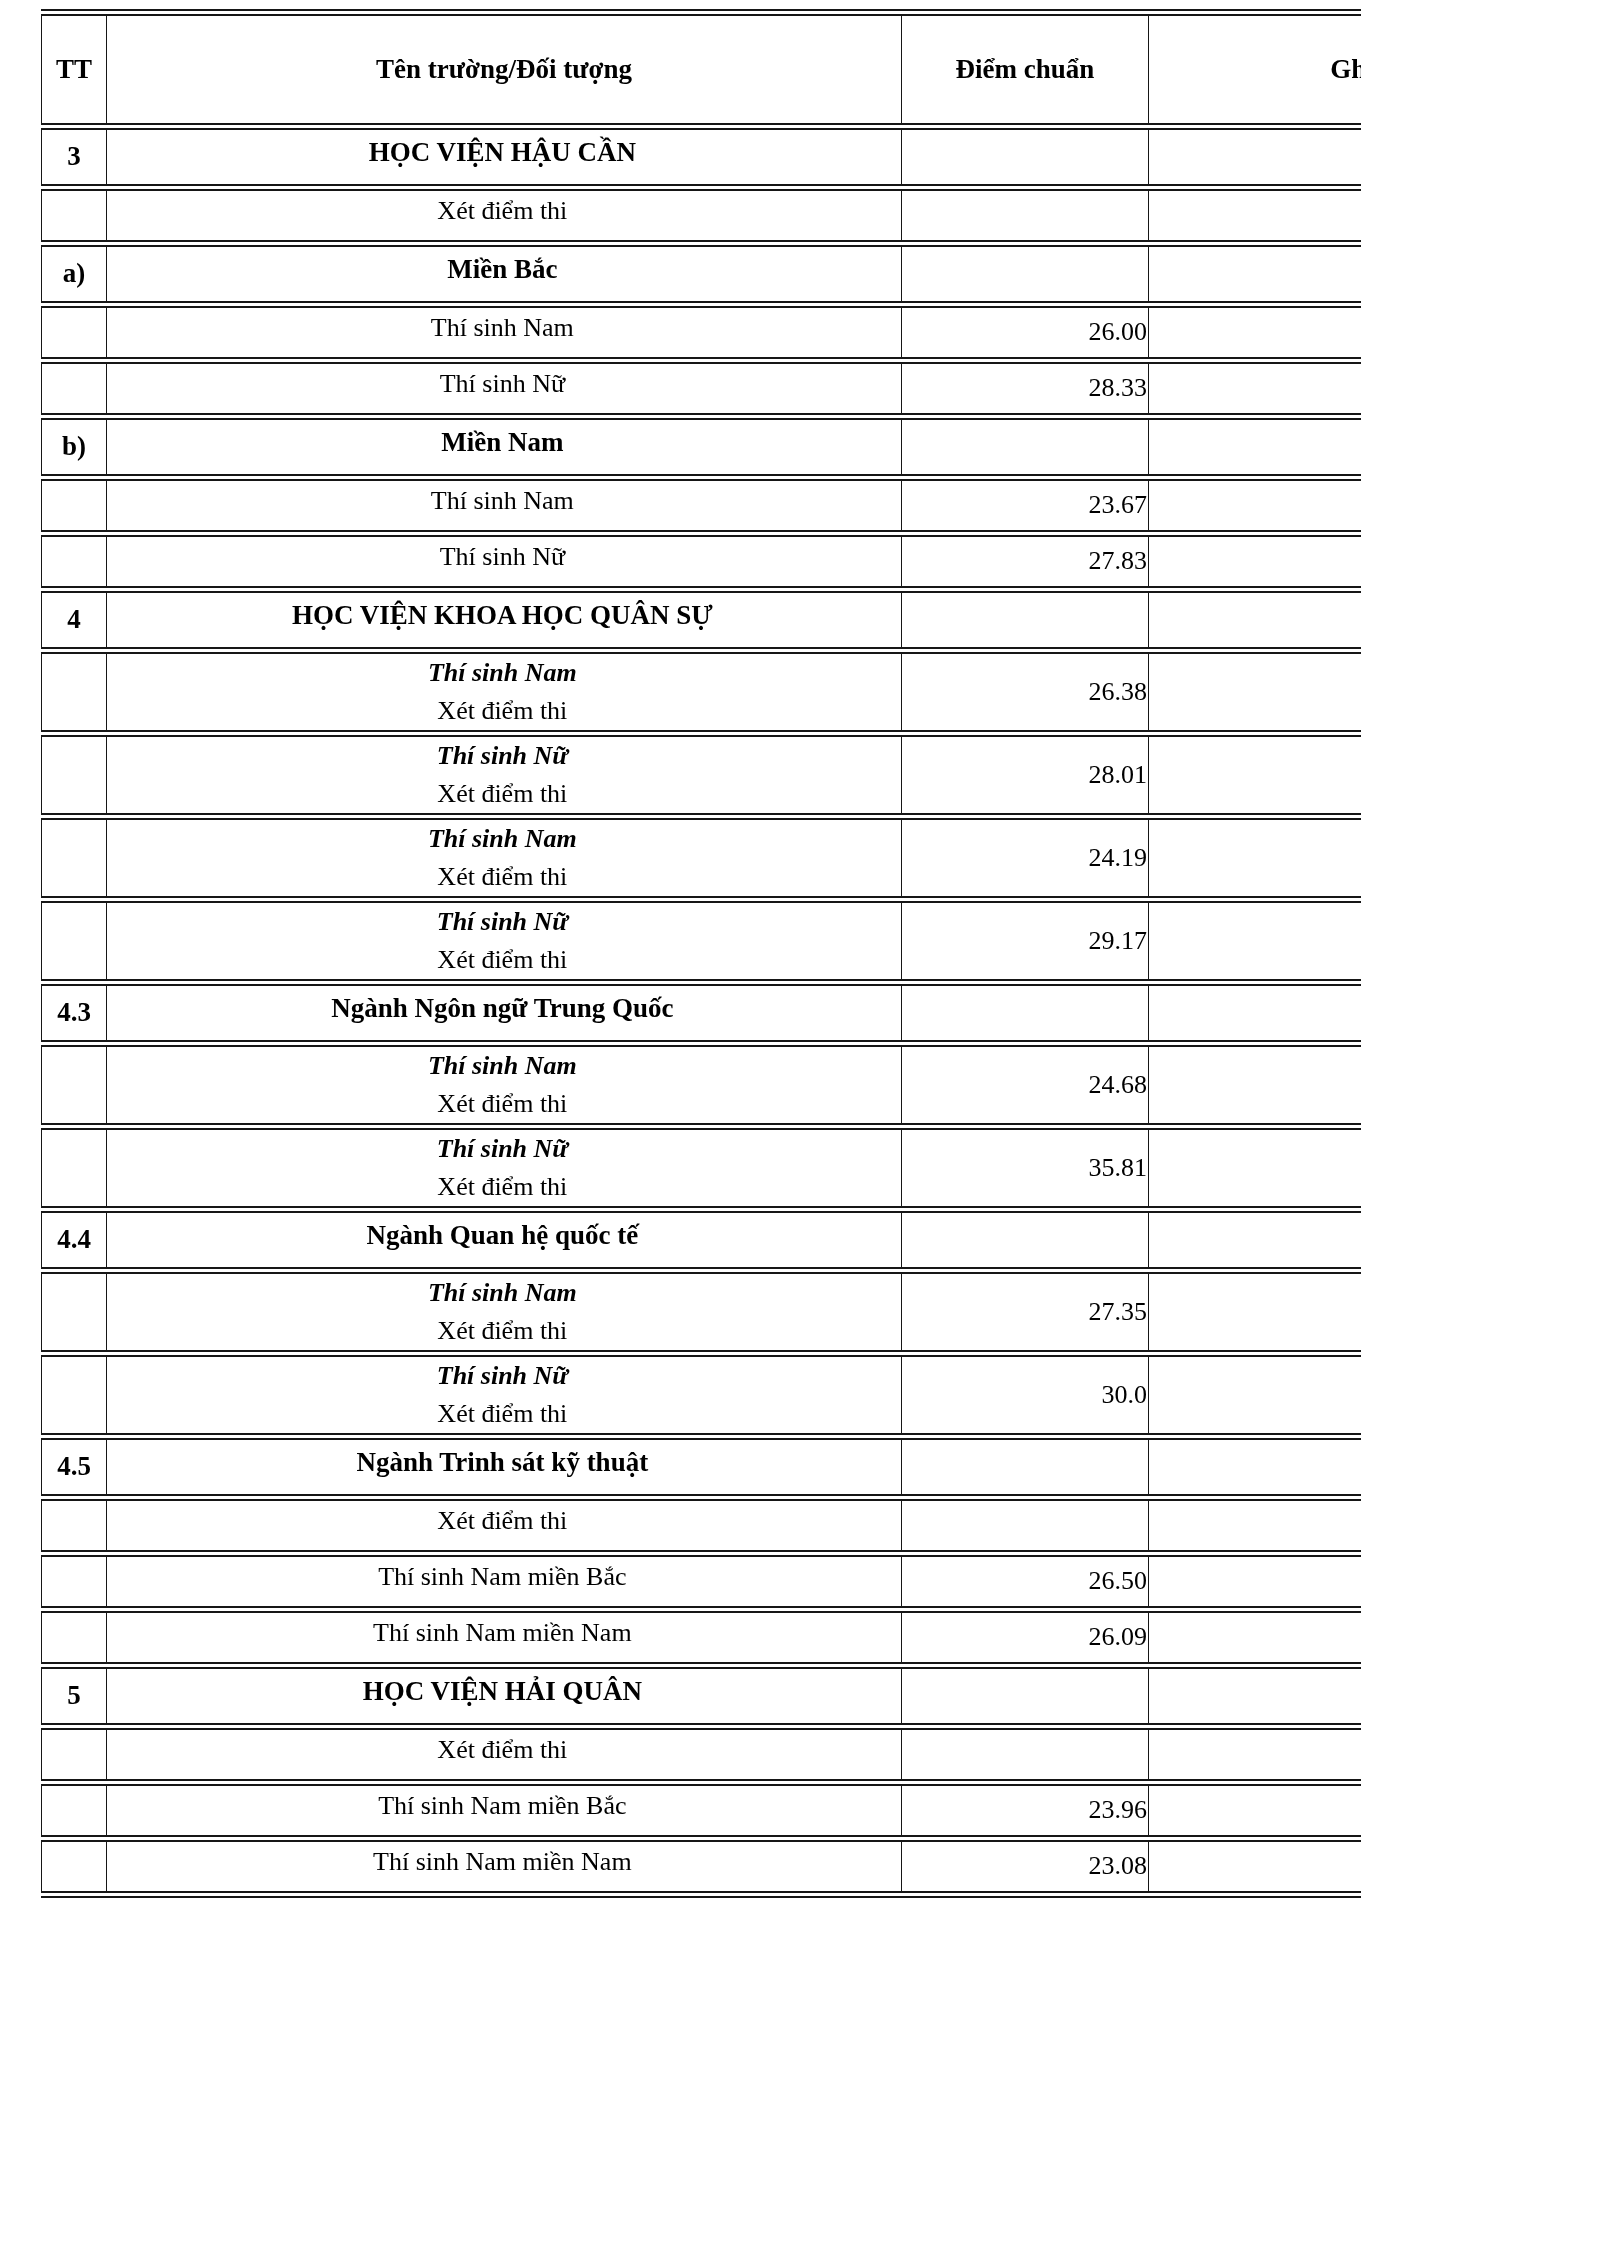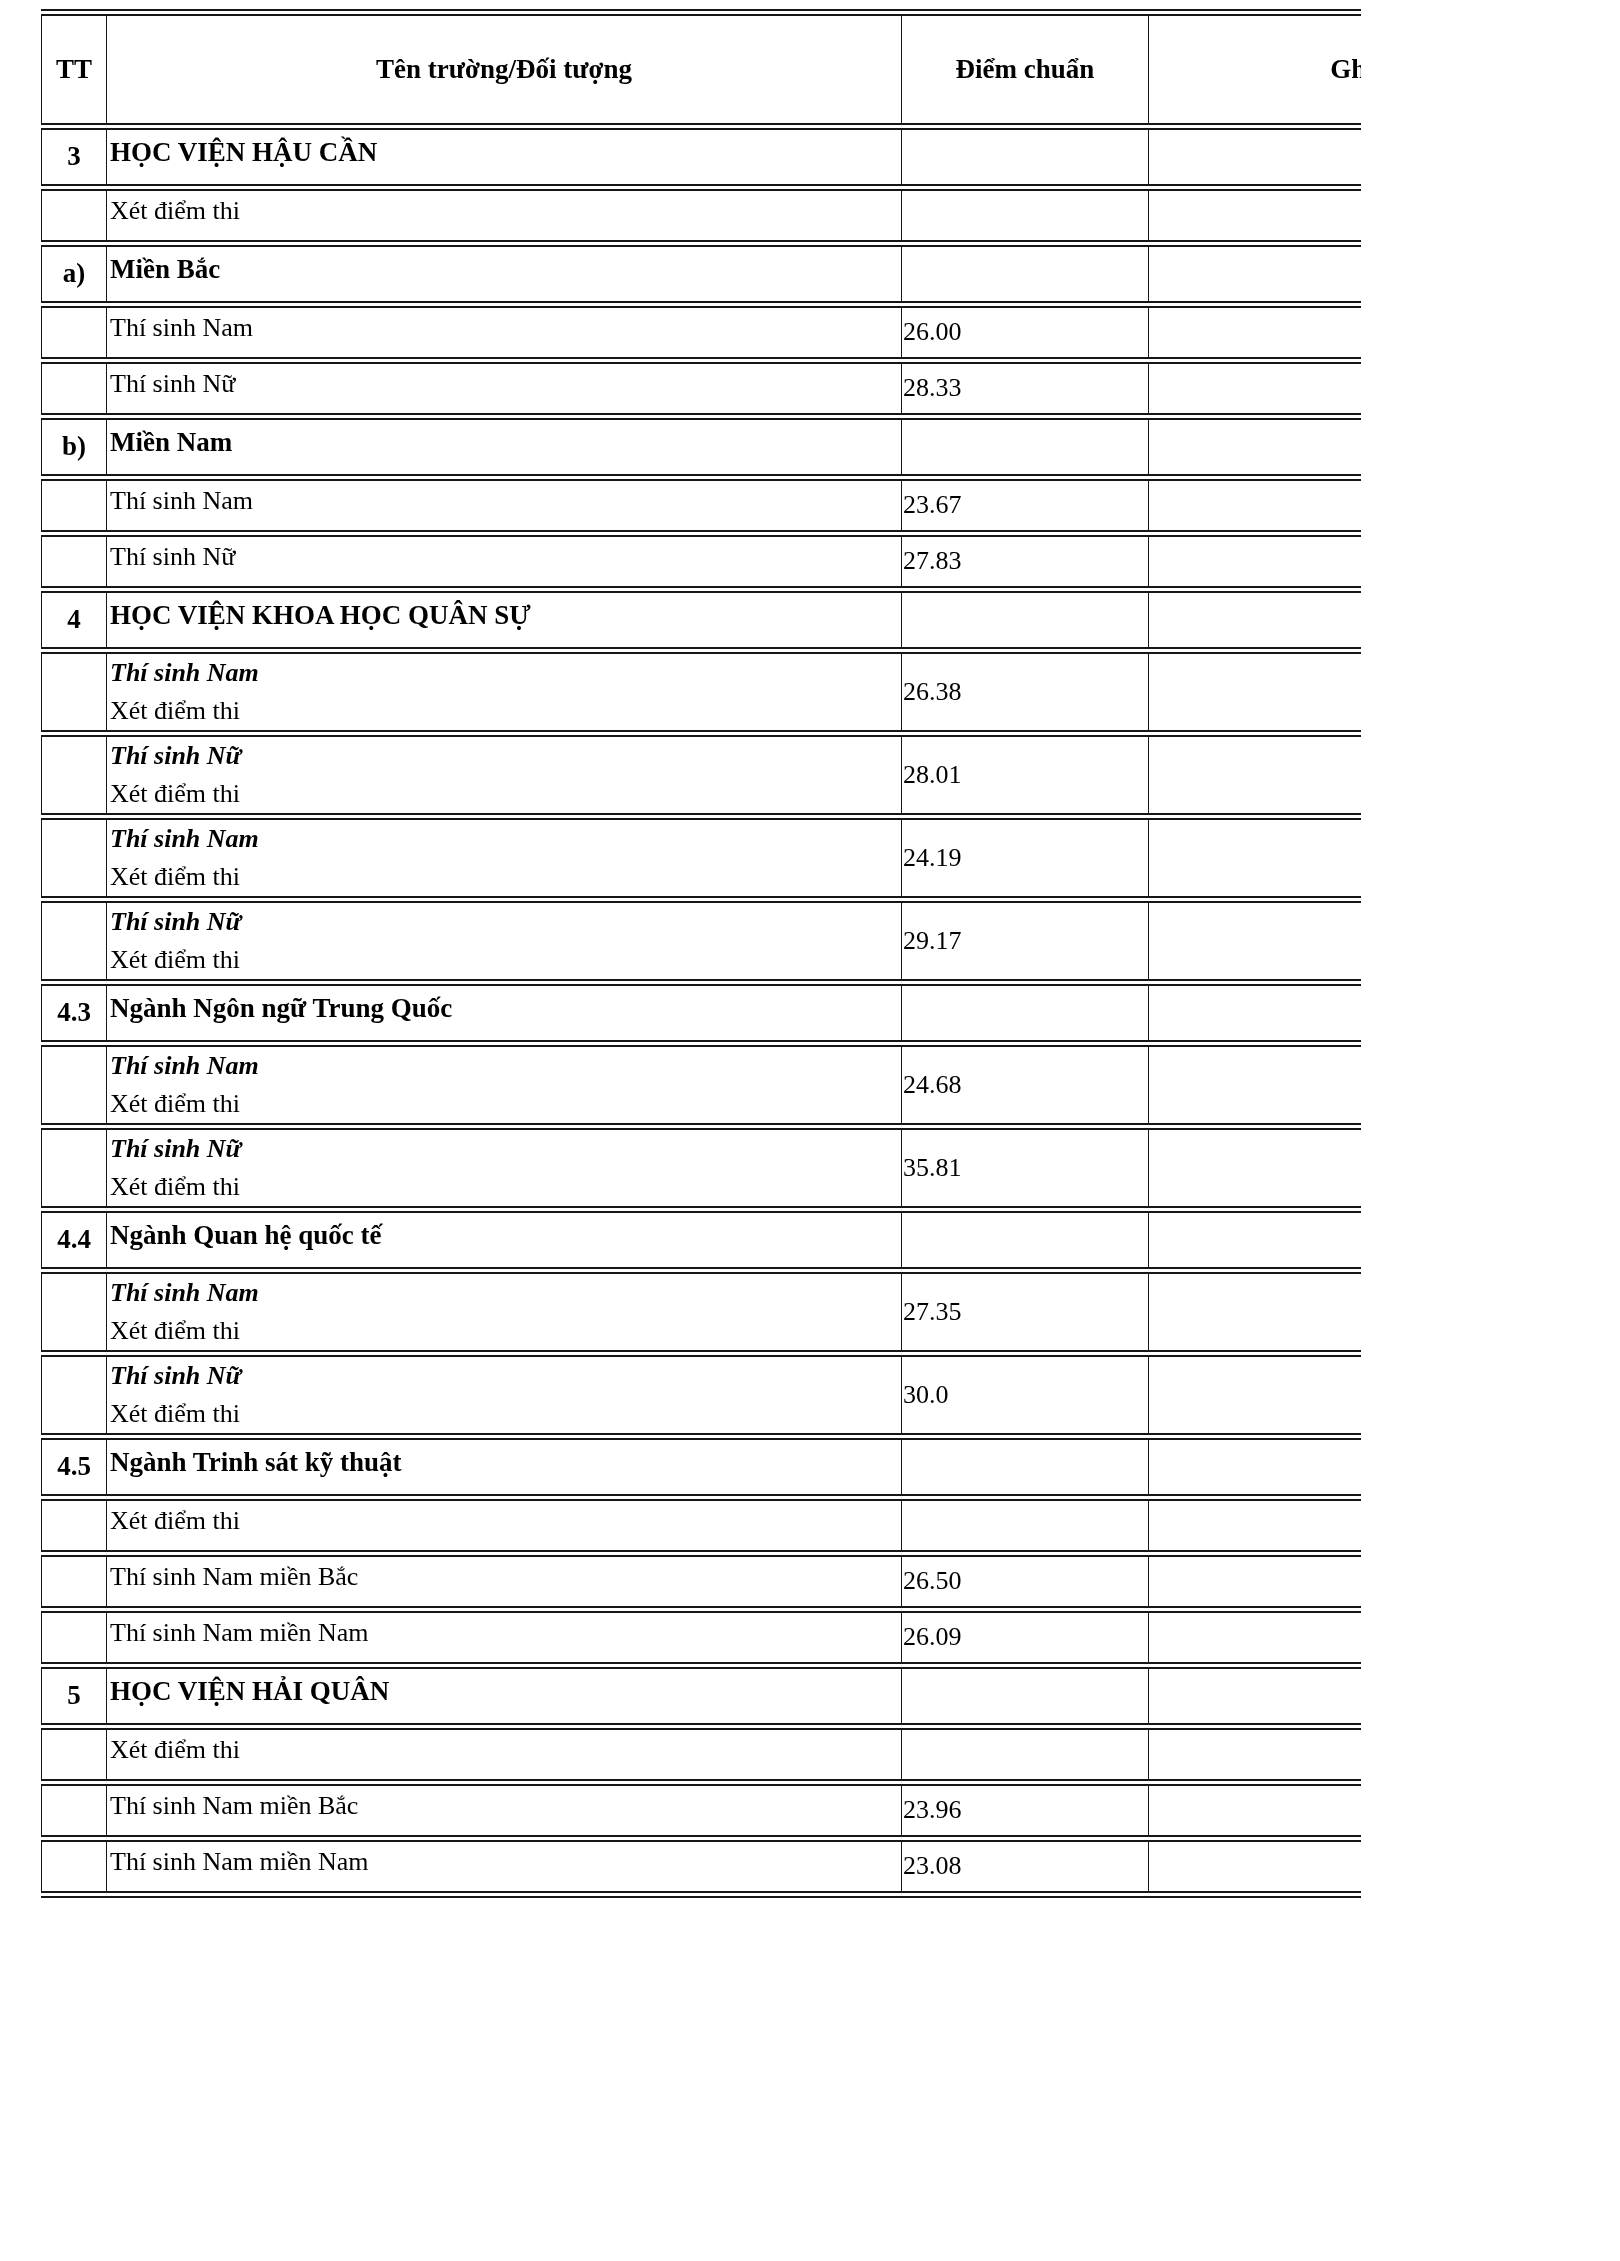--- a/index.html
+++ b/index.html
@@ -43,27 +43,27 @@
     text-align: center;
     padding: 0 3.8px;
   }
   .c-tt {
     text-align: center;
     font-weight: bold;
     font-size: 27px;
     padding: 0 1.3px;
   }
   .c-name {
-    text-align: left;
+    text-align: center;
     padding-left: 3px;
     padding-right: 6.3px;
     font-size: 26px;
   }
   .c-score {
-    text-align: left;
+    text-align: right;
     font-size: 26px;
   }
   .c-note { }
   .l1, .l2 { display: block; line-height: 1.15; }
   .l2 { margin-top: 8.9px; }
   tr.sec .l1 { font-weight: bold; font-size: 27px; }
   tr.two .l1 { font-weight: bold; font-style: italic; }
 </style>
 </head>
 <body>

